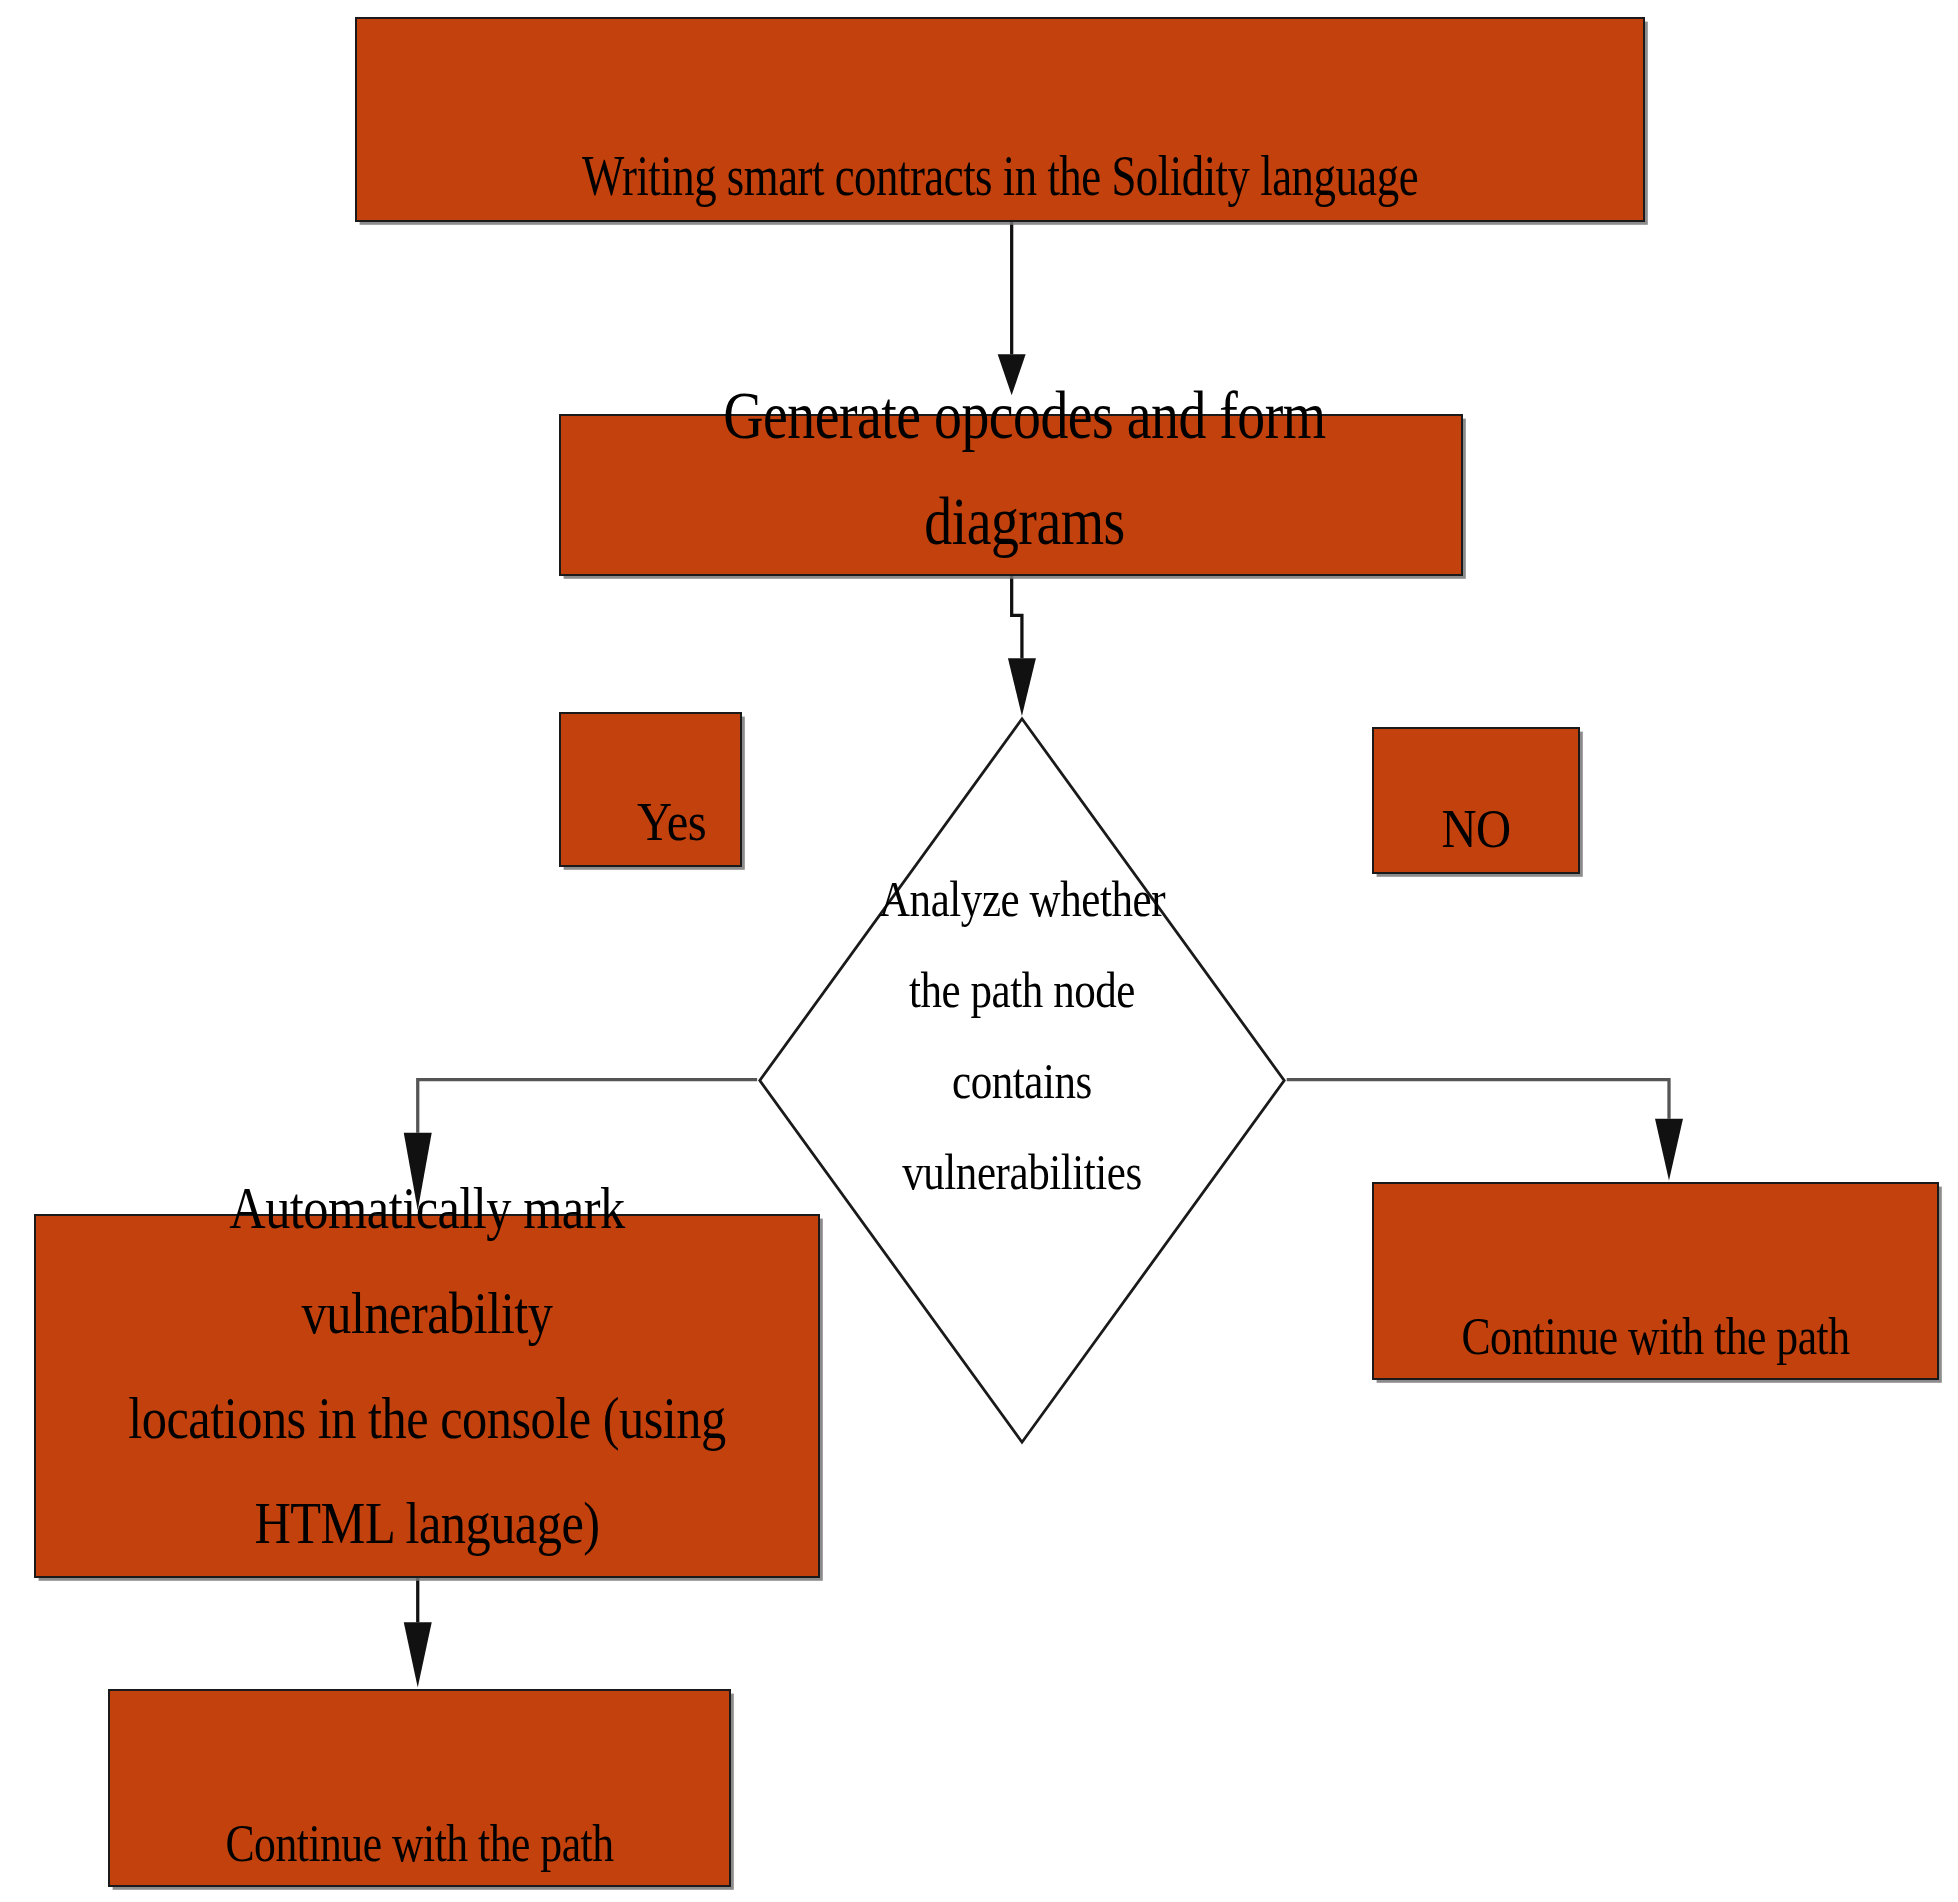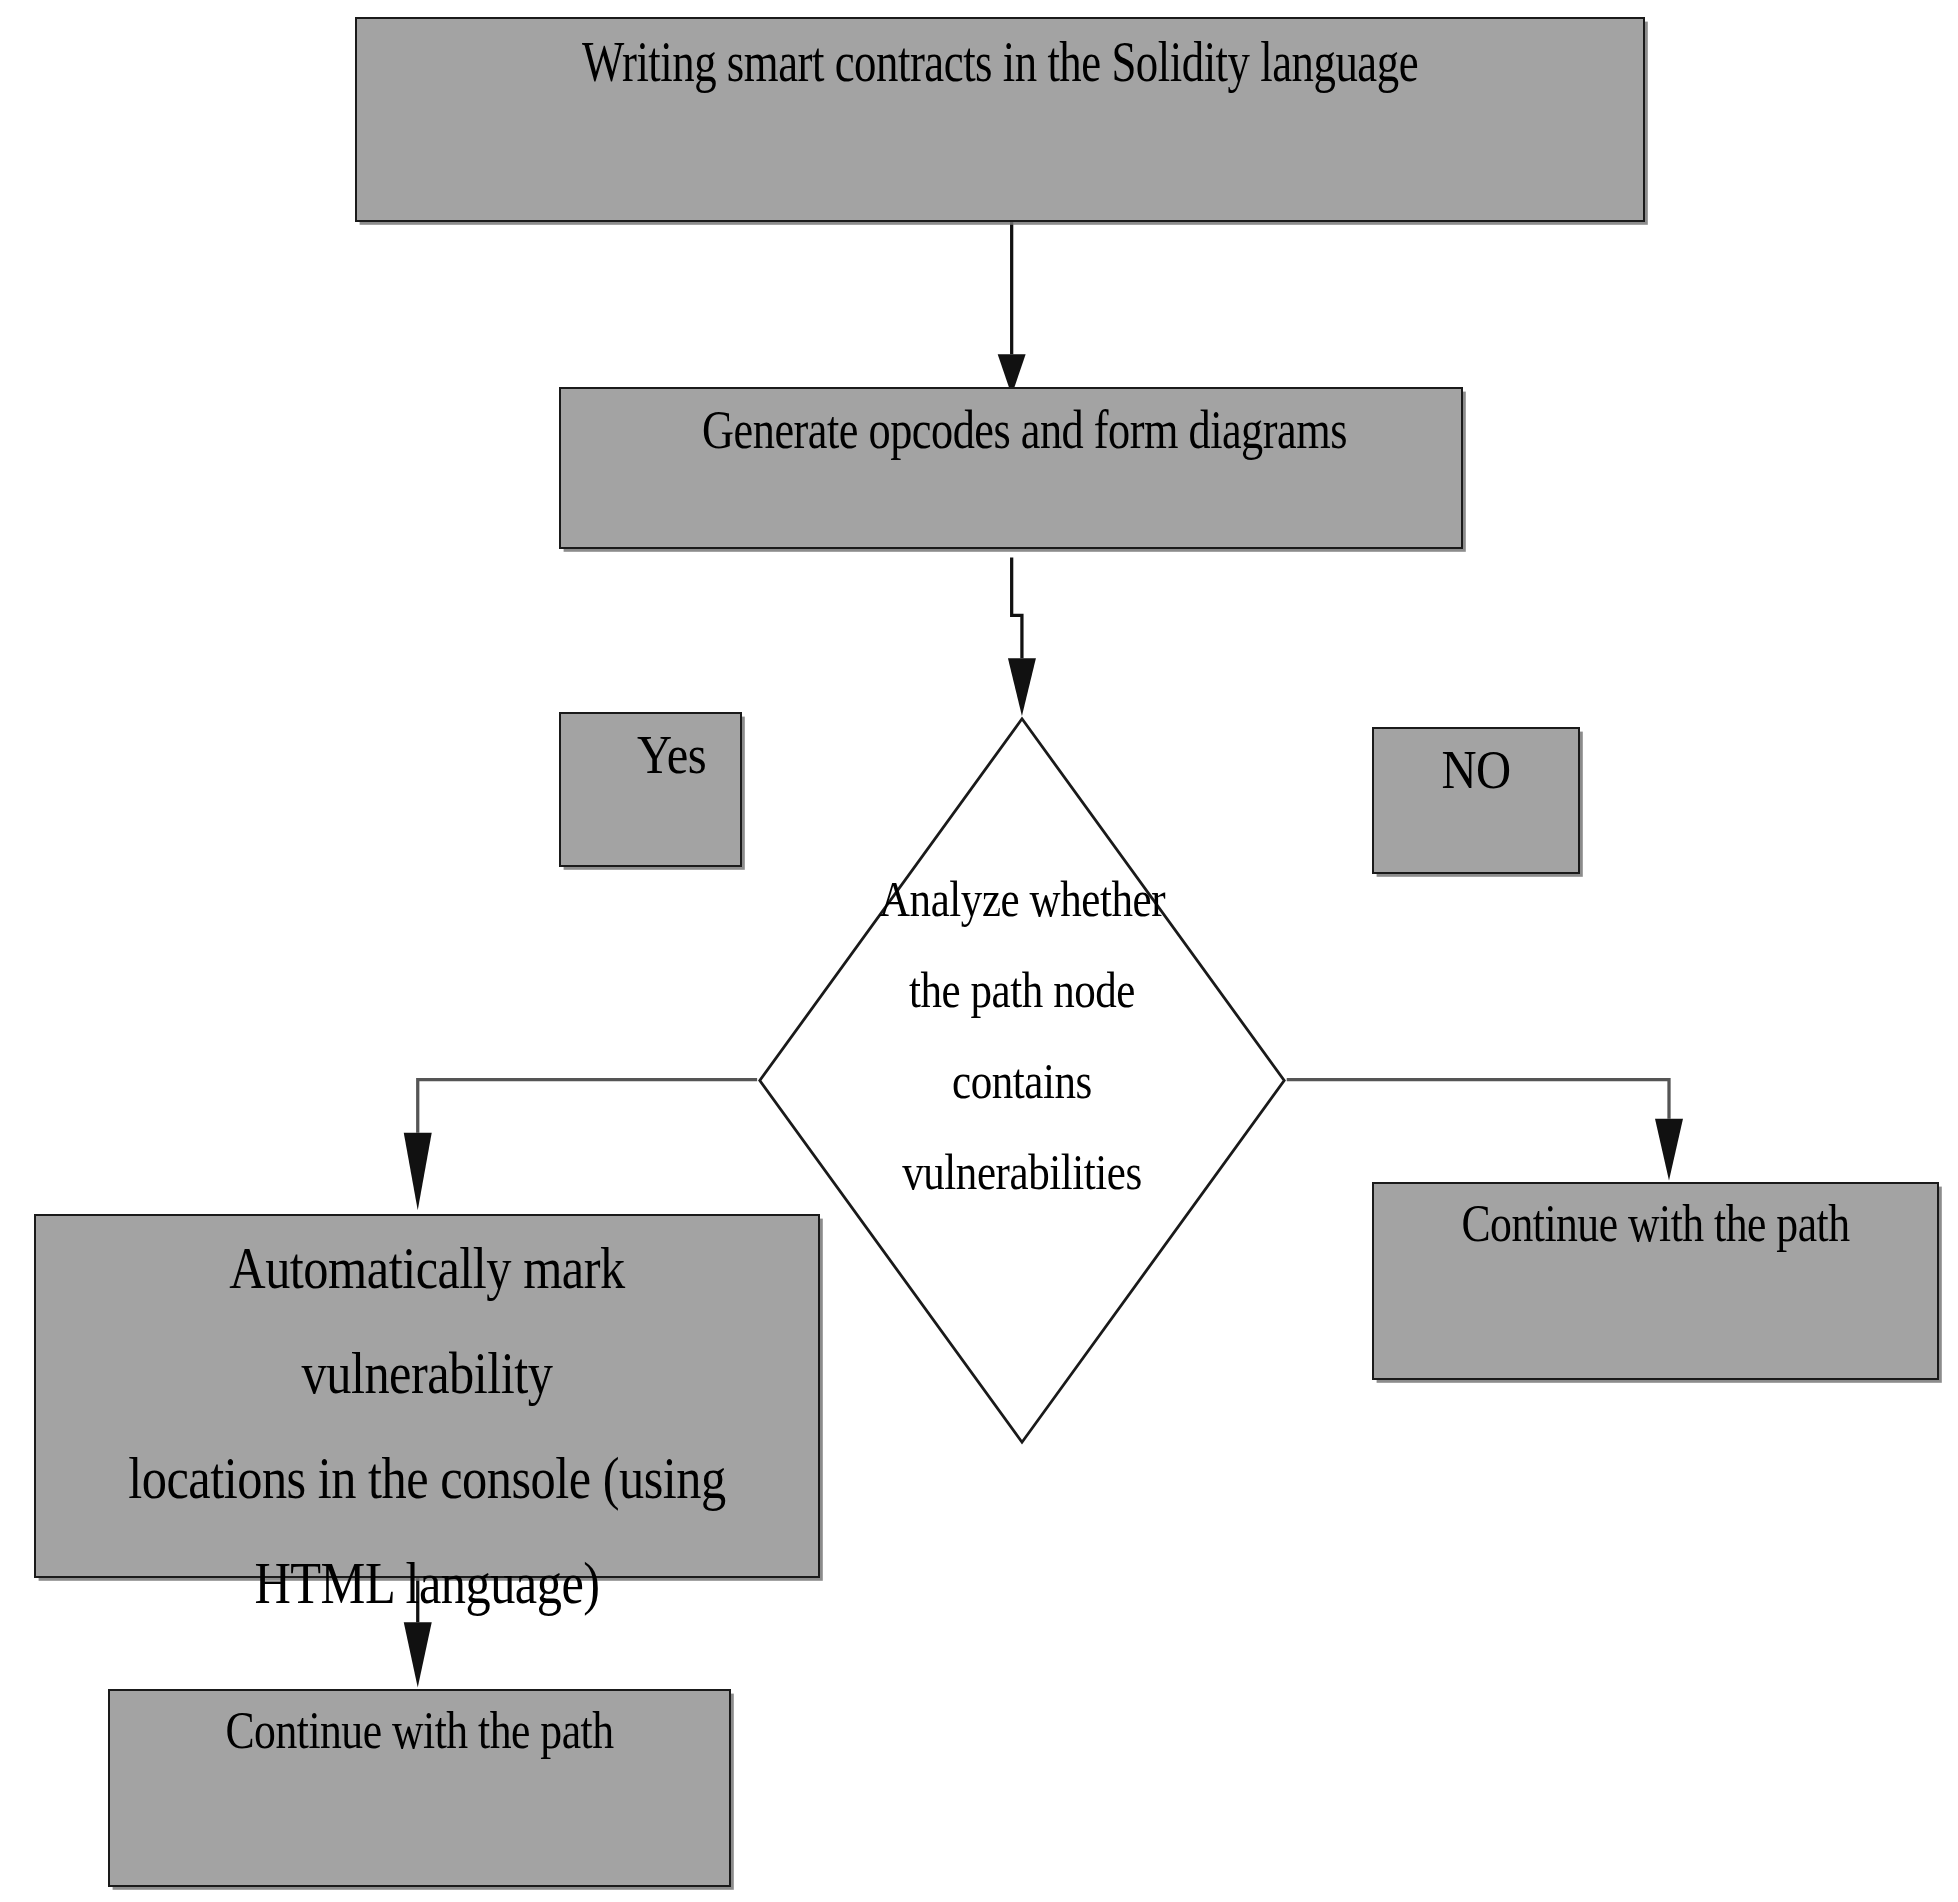--- a/index.html
+++ b/index.html
@@ -11,25 +11,25 @@
     position: relative;
     width: 1959px;
     height: 1903px;
     background: #ffffff;
     overflow: hidden;
     font-family: "Liberation Serif", "DejaVu Serif", serif;
   }
   .node {
     position: absolute;
     box-sizing: border-box;
-    background: #a3a3a3;
+    background: #c2410c;
     border: 2.8px solid #1a1a1a;
     box-shadow: 3.7px 3.7px 0 -0.9px rgba(120,120,120,0.85);
     display: flex;
-    align-items: flex-start;
+    align-items: flex-end;
     justify-content: center;
     text-align: center;
     color: #000000;
   }
   .node .txt {
     display: block;
     width: 100%;
     padding: 0 9.3px;
     line-height: 1.55;
     letter-spacing: -0.6px;
@@ -38,22 +38,22 @@
   }
 
   
   #node-write {
     left: 355px; top: 17px; width: 1290px; height: 205px;
     font-size: 56px;
   }
   #node-write .txt { transform: scaleX(0.80); }
 
   #node-opcodes {
-    left: 559px; top: 387px; width: 904px; height: 162px;
-    font-size: 54px;
+    left: 559px; top: 414px; width: 904px; height: 162px;
+    font-size: 68px;
     padding-left: 27px;
   }
   #node-opcodes .txt { transform: scaleX(0.82); }
 
   #label-yes {
     left: 559px; top: 712px; width: 183px; height: 155px;
     font-size: 54px;
     padding-left: 42px;
   }
   #label-yes .txt { transform: scaleX(0.90); }

